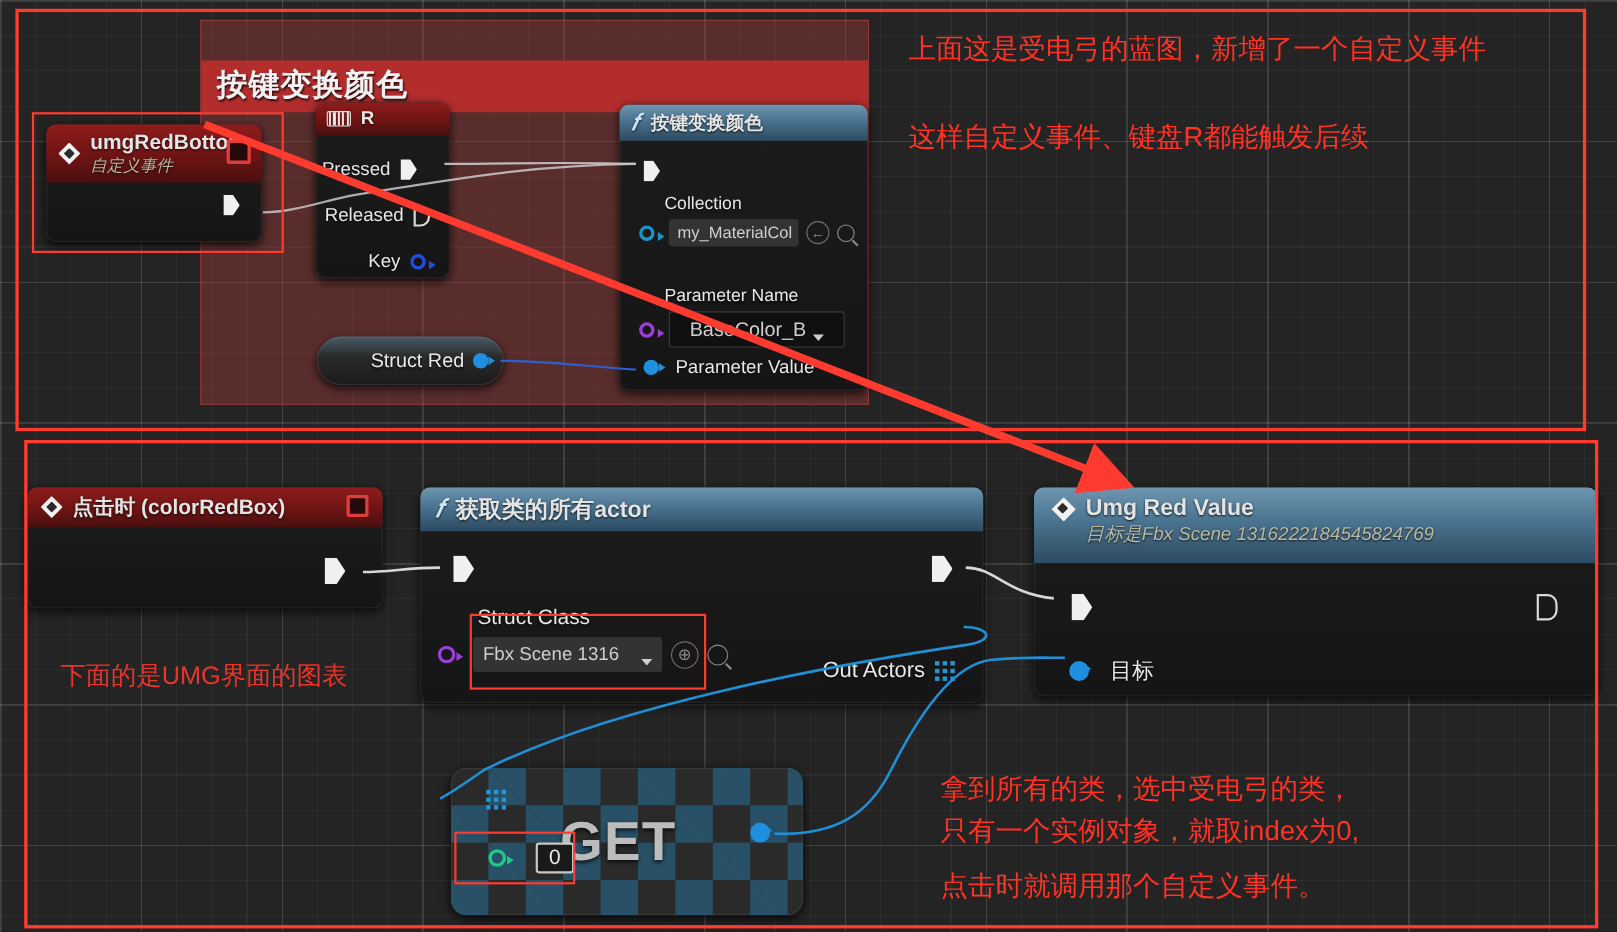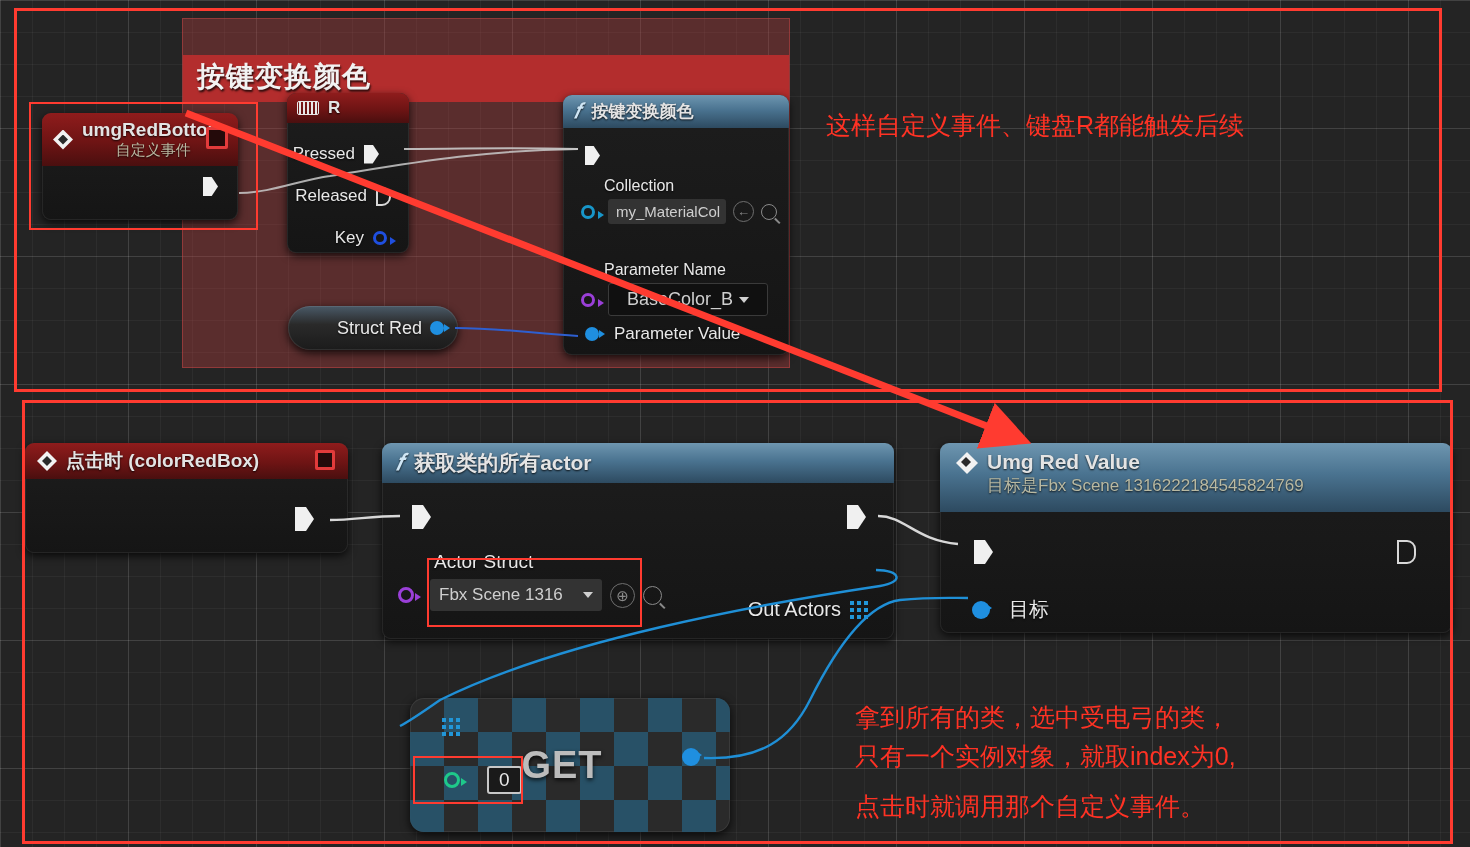--- a/index.html
+++ b/index.html
@@ -56,24 +56,23 @@
   }
   .node-header.blue {
     background: linear-gradient(to bottom, #6e96b0 0%, #4a7390 45%, #2d4a60 100%);
   }
   .node-title {
     color: #e4e4e4; font-size: 19px; font-weight: 700;
     text-shadow: 0 1px 2px rgba(0,0,0,0.85);
     white-space: nowrap;
   }
   .node-subtitle {
-    color: #b9b9a2; font-size: 15px; 
+    color: #b9b9a2; font-size: 15px; font-style: italic;
     text-shadow: 0 1px 2px rgba(0,0,0,0.8);
     white-space: nowrap;
-    text-align: center;
   }
   .node-body { position: relative; }
 
   
   .diamond {
     width: 20px; height: 20px; flex: 0 0 20px;
     background: #f2f2f2;
     clip-path: polygon(50% 0%, 100% 50%, 50% 100%, 0% 50%);
     position: relative;
   }
@@ -144,21 +143,21 @@
     gap: 3px;
   }
   .grid-pin i { background: #2196d8; display:block; }
 
   
   .combo {
     background: #333333;
     border-radius: 3px;
     color: #cfcfcf; font-size: 15px;
     padding: 4px 8px;
-    display: flex; align-items: center; justify-content: space-between;
+    display: flex; align-items: flex-end; justify-content: space-between;
     gap: 6px;
     white-space: nowrap; overflow: hidden;
   }
   .combo.dark { background: #101010; border: 1px solid #3a3a3a; }
   .chev {
     width: 0; height: 0; flex: 0 0 9px;
     border-left: 5px solid transparent; border-right: 5px solid transparent;
     border-top: 6px solid #d0d0d0;
   }
   .small-btn {
@@ -206,21 +205,21 @@
       linear-gradient(45deg, #28566e 25%, transparent 25%, transparent 75%, #28566e 75%),
       linear-gradient(45deg, #28566e 25%, transparent 25%, transparent 75%, #28566e 75%);
     background-size: 68px 68px;
     background-position: 0 0, 34px 34px;
     opacity: 0.9;
   }
   .get-label {
     position: absolute; left: 0; right: 16px; top: 50%;
     transform: translateY(-50%);
     text-align: center;
-    color: #bcbcbc; font-size: 38px; font-weight: 700;
+    color: #bcbcbc; font-size: 50px; font-weight: 700;
     letter-spacing: 1px;
     text-shadow: 0 2px 4px rgba(0,0,0,0.8);
   }
   .num-field {
     border: 2px solid #c8c8c8; border-radius: 3px;
     background: #1a1a1a; color: #e8e8e8;
     font-size: 19px; padding: 1px 10px; min-width: 32px; text-align: center;
   }
 
   
@@ -353,21 +352,21 @@
     </div>
     <div class="node-body" style="height:156px;">
       <div class="pin-row" style="left:18px; top:22px;">
         <span class="exec-pin" style="width:19px;height:24px;"></span>
       </div>
       <div class="pin-row" style="right:16px; top:22px;">
         <span class="exec-pin" style="width:19px;height:24px;"></span>
       </div>
 
       <div style="position:absolute; left:16px; top:68px;">
-        <div class="label-field" style="margin-left:36px; font-size:19px;">Actor Struct</div>
+        <div class="label-field" style="margin-left:36px; font-size:19px;">Struct Class</div>
         <div style="display:flex; align-items:center; gap:8px; margin-top:6px;">
           <span class="circ-pin ring" style="color:#9a3fd8; width:16px; height:16px;"></span>
           <div class="combo" style="width:172px; margin-left:8px; font-size:17px; padding:6px 9px;">
             <span>Fbx Scene 1316</span>
             <span class="chev"></span>
           </div>
           <span class="small-btn" style="width:25px;height:25px;font-size:15px;">⊕</span>
           <span class="mag" style="width:19px;height:19px;"></span>
         </div>
       </div>
@@ -465,18 +464,20 @@
 
   <svg class="overlay">
     <defs>
       <marker id="ah" viewBox="0 0 12 12" refX="9" refY="6" markerWidth="7" markerHeight="7" orient="auto-start-reverse">
         <path d="M0,0 L12,6 L0,12 z" fill="#ff3b30"></path>
       </marker>
     </defs>
     <path d="M186,113 L1020,439" stroke="#ff3b30" stroke-width="7" fill="none" marker-end="url(#ah)"></path>
   </svg>
 
+  <div class="annot" style="left:826px; top:26px;">上面这是受电弓的蓝图，新增了一个自定义事件</div>
   <div class="annot" style="left:826px; top:106px;">这样自定义事件、键盘R都能触发后续</div>
+  <div class="annot small" style="left:55px; top:597px; color:#e8352a;">下面的是UMG界面的图表</div>
   <div class="annot" style="left:855px; top:698px;">拿到所有的类，选中受电弓的类，
 只有一个实例对象，就取index为0,</div>
   <div class="annot" style="left:855px; top:787px;">点击时就调用那个自定义事件。</div>
 
 </div>
 
 </body></html>

